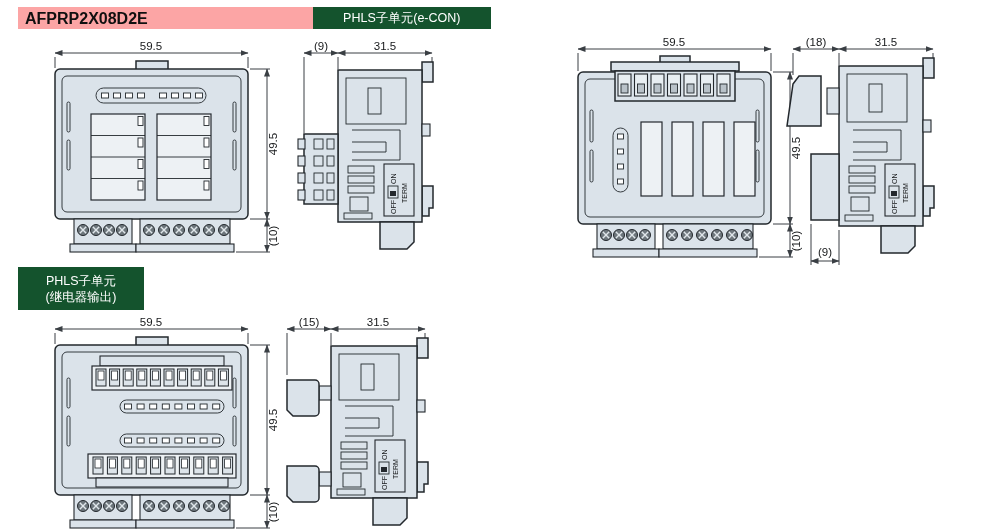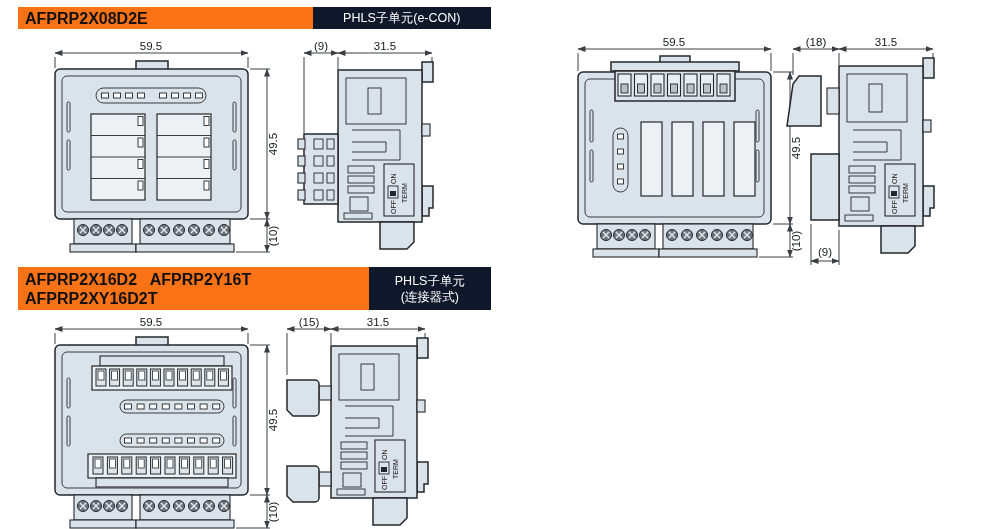--- a/index.html
+++ b/index.html
@@ -1,22 +1,22 @@
 <!DOCTYPE html>
 <html><head>
 <meta charset="utf-8">
 <style>
   html,body{margin:0;padding:0;}
   body{width:1000px;height:529px;background:#ffffff;position:relative;overflow:hidden;
        font-family:"Liberation Sans",sans-serif;}
   .hdr{position:absolute;display:flex;}
-  .hdr-title{background:#f97316;color:#101010;font-weight:bold;display:flex;
+  .hdr-title{background:#fca5a5;color:#101010;font-weight:bold;display:flex;
              flex-direction:column;justify-content:center;padding:0 0 0 7px;white-space:pre;}
   .hdr-title .tl{font-size:16px;line-height:19px;}
-  .hdr-badge{background:#0f172a;color:#ffffff;display:flex;flex-direction:column;
+  .hdr-badge{background:#14532d;color:#ffffff;display:flex;flex-direction:column;
              justify-content:center;align-items:center;text-align:center;padding:0 4px;}
   .hdr-badge .bl{font-size:12.5px;line-height:16px;white-space:pre;}
   svg.dwg{position:absolute;overflow:visible;}
   .body{fill:#dbe3ea;stroke:#23282d;stroke-width:1.5;}
   .bodyt{fill:#dbe3ea;stroke:#23282d;stroke-width:1.1;}
   .innr{fill:none;stroke:#23282d;stroke-width:0.9;}
   .white{fill:#edf1f4;stroke:#23282d;stroke-width:1.2;}
   .mark{fill:#ffffff;stroke:#23282d;stroke-width:0.9;}
   .dim line{stroke:#3a3f44;stroke-width:1;fill:none;}
   .dimt{font:11.5px "Liberation Sans",sans-serif;fill:#16181a;}
@@ -288,27 +288,23 @@
   <path class="body" d="M94,190 h34 v20 l-7,7 h-27 z"></path>
   <g class="dim">
     <line x1="24" y1="188" x2="24" y2="229"></line>
       <line x1="52" y1="194" x2="52" y2="229"></line>
     <line x1="24" y1="225" x2="52" y2="225" marker-start="url(#arr)" marker-end="url(#arr)"></line>
   </g>
   <text class="dimt" x="38" y="220" text-anchor="middle">(9)</text>
 </svg>
 
 <div class="hdr" style="left:18px;top:267px;width:473px;height:43px">
-  <div class="hdr-title" style="width:355px">
-    <div class="tl">AFPRP2X16D2   AFPRP2Y16T</div>
-    <div class="tl">AFPRP2XY16D2T</div>
-  </div>
   <div class="hdr-badge" style="width:118px">
     <div class="bl">PHLS子单元</div>
-    <div class="bl">(连接器式)</div>
+    <div class="bl">(继电器输出)</div>
   </div>
 </div>
 
 <svg class="dwg" style="left:30px;top:316px" width="250" height="218" viewBox="0 0 250 218">
   <g class="dim">
     <line x1="25" y1="13" x2="218" y2="13" marker-start="url(#arr)" marker-end="url(#arr)"></line>
     <line x1="25" y1="17" x2="25" y2="28"></line>
       <line x1="218" y1="17" x2="218" y2="28"></line>
   </g>
   <text class="dimt" x="121" y="10" text-anchor="middle">59.5</text>

